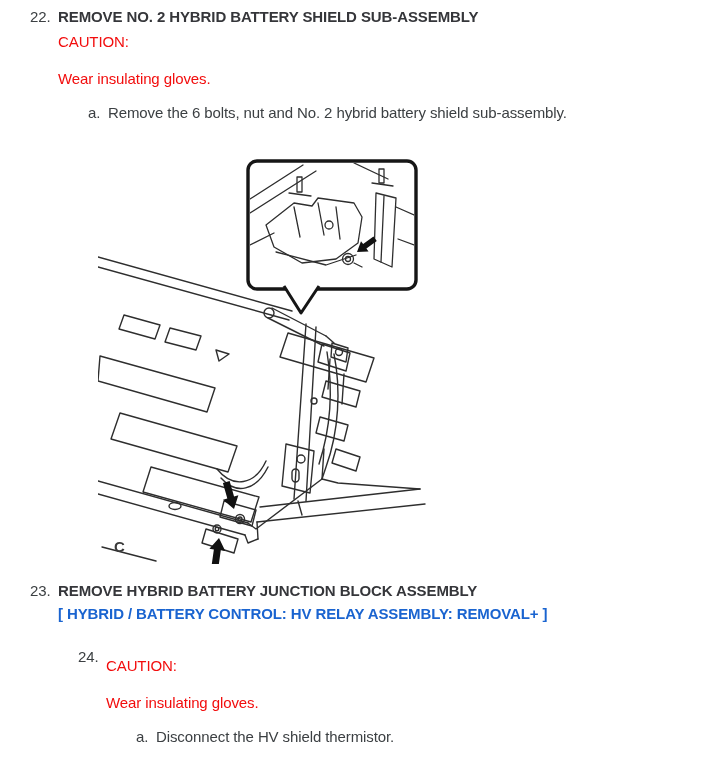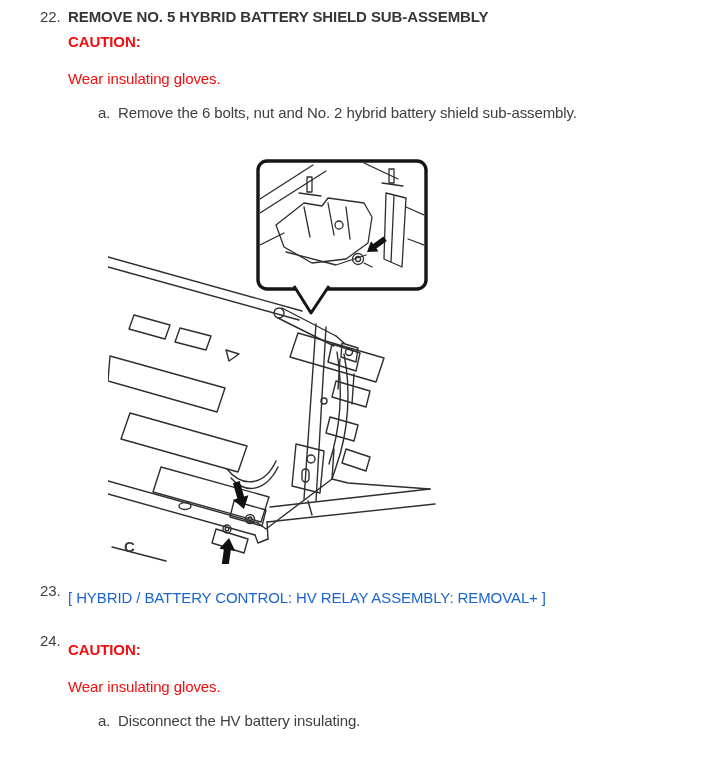--- a/index.html
+++ b/index.html
@@ -10,45 +10,45 @@
     --line-col:#2e2e2e;
   }
   *{box-sizing:border-box;margin:0;padding:0;}
   html,body{background:#ffffff;}
   body{
     width:715px;height:783px;overflow:hidden;
     font-family:"Liberation Sans","DejaVu Sans",sans-serif;
     font-size:15px;line-height:16px;color:var(--body-col);
     letter-spacing:-0.1px;
   }
-  .doc{padding:9px 0 0 40px;width:697px;}
+  .doc{padding:9px 0 0 30px;width:697px;}
   .step{display:flex;}
   .step-num{width:28px;flex:0 0 28px;color:var(--body-col);font-weight:400;}
   .step-body{flex:1;min-width:0;}
   .step-title{font-weight:700;color:var(--head-col);}
-  .caution-label{color:var(--caution-col);font-weight:700;margin-top:9px;}
+  .caution-label{color:var(--caution-col);font-weight:400;margin-top:9px;}
   .caution-text{color:var(--caution-col);font-weight:400;margin-top:21px;}
   .substep{display:flex;margin-top:18px;margin-left:30px;}
   .substep-letter{flex:0 0 20px;width:20px;}
   .substep-text{flex:1;}
-  .ref-link{color:var(--link-col);font-weight:400;margin-top:7px;cursor:pointer;text-decoration:none;display:block;}
+  .ref-link{color:var(--link-col);font-weight:700;margin-top:7px;cursor:pointer;text-decoration:none;display:block;}
   .figure{margin:28px 0 19px 40px;width:330px;height:415px;}
   .figure svg{display:block;}
   .step-23{margin-top:0;justify-content:space-between;}
-  .step-24{margin-top:27px;}
+  .step-24{margin-top:27px;margin-left:48px;}
 </style>
 </head>
 <body>
 
 <div class="doc">
 
   <div class="step">
     <div class="step-num">22.</div>
     <div class="step-body">
-      <div class="step-title">REMOVE NO. 5 HYBRID BATTERY SHIELD SUB-ASSEMBLY</div>
+      <div class="step-title">REMOVE NO. 2 HYBRID BATTERY SHIELD SUB-ASSEMBLY</div>
       <div class="caution-label">CAUTION:</div>
       <div class="caution-text">Wear insulating gloves.</div>
       <div class="substep">
         <div class="substep-letter">a.</div>
         <div class="substep-text">Remove the 6 bolts, nut and No. 2 hybrid battery shield sub-assembly.</div>
       </div>
 
       <div class="figure">
         <svg width="330" height="415" viewBox="0 0 330 415">
 
@@ -169,29 +169,30 @@
 
           <text x="16" y="403" font-size="15" font-weight="600" fill="#3a3a3a" font-family="Liberation Sans, DejaVu Sans, sans-serif">C</text>
         </svg>
       </div>
     </div>
   </div>
 
   <div class="step step-23">
     <div class="step-num">23.</div>
     <div class="step-body">
+      <div class="step-title">REMOVE HYBRID BATTERY JUNCTION BLOCK ASSEMBLY</div>
       <a class="ref-link">[ HYBRID / BATTERY CONTROL: HV RELAY ASSEMBLY: REMOVAL+ ]</a>
     </div>
   </div>
 
   <div class="step step-24">
     <div class="step-num">24.</div>
     <div class="step-body">
       <div class="caution-label">CAUTION:</div>
       <div class="caution-text">Wear insulating gloves.</div>
       <div class="substep">
         <div class="substep-letter">a.</div>
-        <div class="substep-text">Disconnect the HV battery insulating.</div>
+        <div class="substep-text">Disconnect the HV shield thermistor.</div>
       </div>
     </div>
   </div>
 
 </div>
 
 </body></html>

